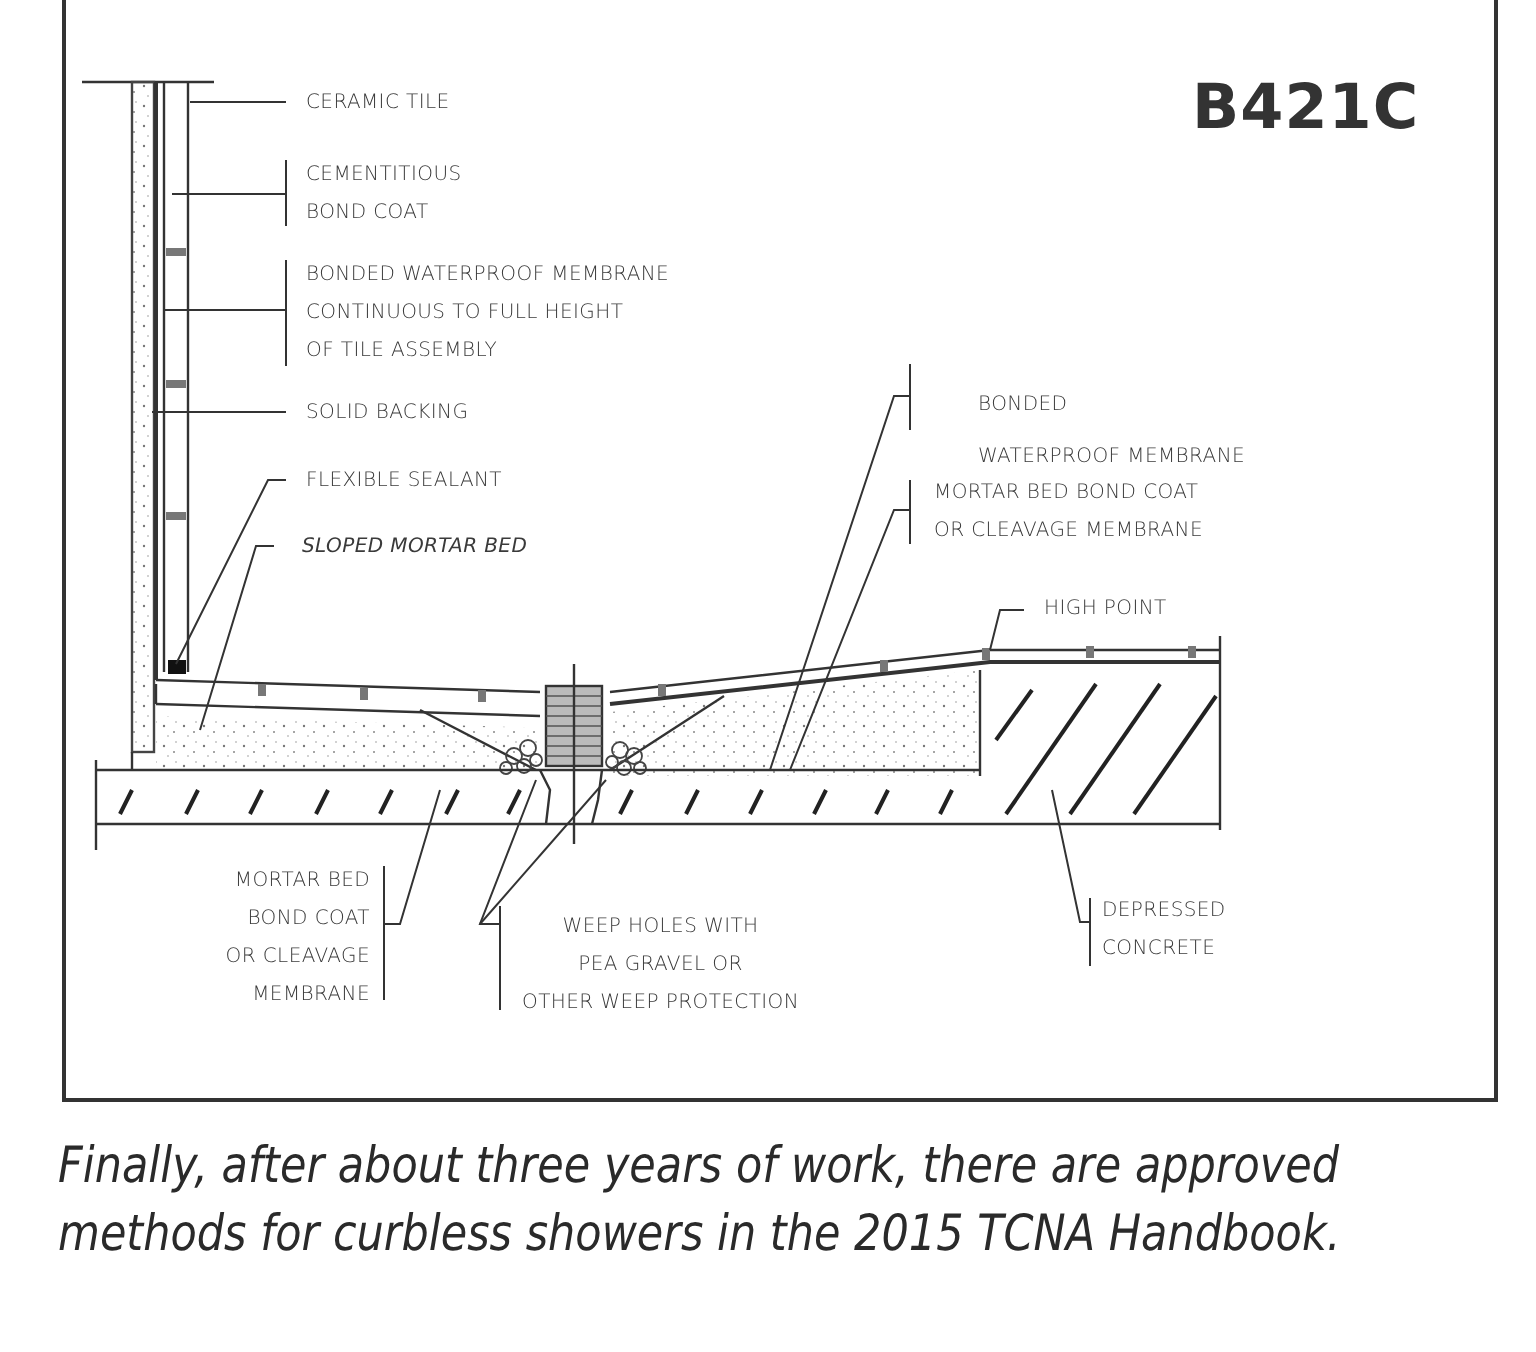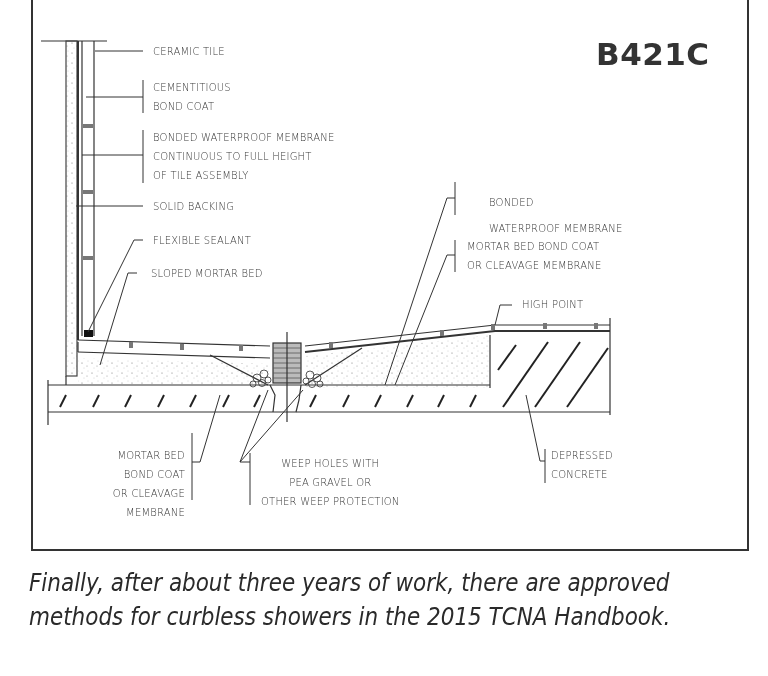--- a/index.html
+++ b/index.html
@@ -145,27 +145,27 @@
 <div class="code">B421C</div>
 
 <div class="lbl" style="left:153px;top:42px;">CERAMIC TILE</div>
 <div class="lbl" style="left:153px;top:78px;">CEMENTITIOUS
 BOND COAT</div>
 <div class="lbl" style="left:153px;top:128px;">BONDED WATERPROOF MEMBRANE
 CONTINUOUS TO FULL HEIGHT
 OF TILE ASSEMBLY</div>
 <div class="lbl" style="left:153px;top:197px;">SOLID BACKING</div>
 <div class="lbl" style="left:153px;top:231px;text-align:right;">FLEXIBLE SEALANT</div>
-<div class="lbl" style="left:151px;top:264px;">SLOPED MORTAR BED</div>
+<div class="lbl" style="left:151px;top:264px;font-style:italic;">SLOPED MORTAR BED</div>
 <div class="lbl" style="left:467px;top:190px;line-height:26px;margin-left:22px;">BONDED
 WATERPROOF MEMBRANE</div>
 <div class="lbl" style="left:467px;top:237px;">MORTAR BED BOND COAT
 OR CLEAVAGE MEMBRANE</div>
 <div class="lbl" style="left:522px;top:295px;">HIGH POINT</div>
-<div class="lbl right" style="left:45px;top:431px;width:140px;margin-top:15px;">MORTAR BED
+<div class="lbl right" style="left:45px;top:431px;width:140px;">MORTAR BED
 BOND COAT
 OR CLEAVAGE
 MEMBRANE</div>
 <div class="lbl" style="left:261px;top:454px;text-align:center;">WEEP HOLES WITH
 PEA GRAVEL OR
 OTHER WEEP PROTECTION</div>
 <div class="lbl" style="left:551px;top:446px;">DEPRESSED
 CONCRETE</div>
 
 <div class="caption">Finally, after about three years of work, there are approved methods for curbless showers in the 2015 TCNA Handbook.</div>

